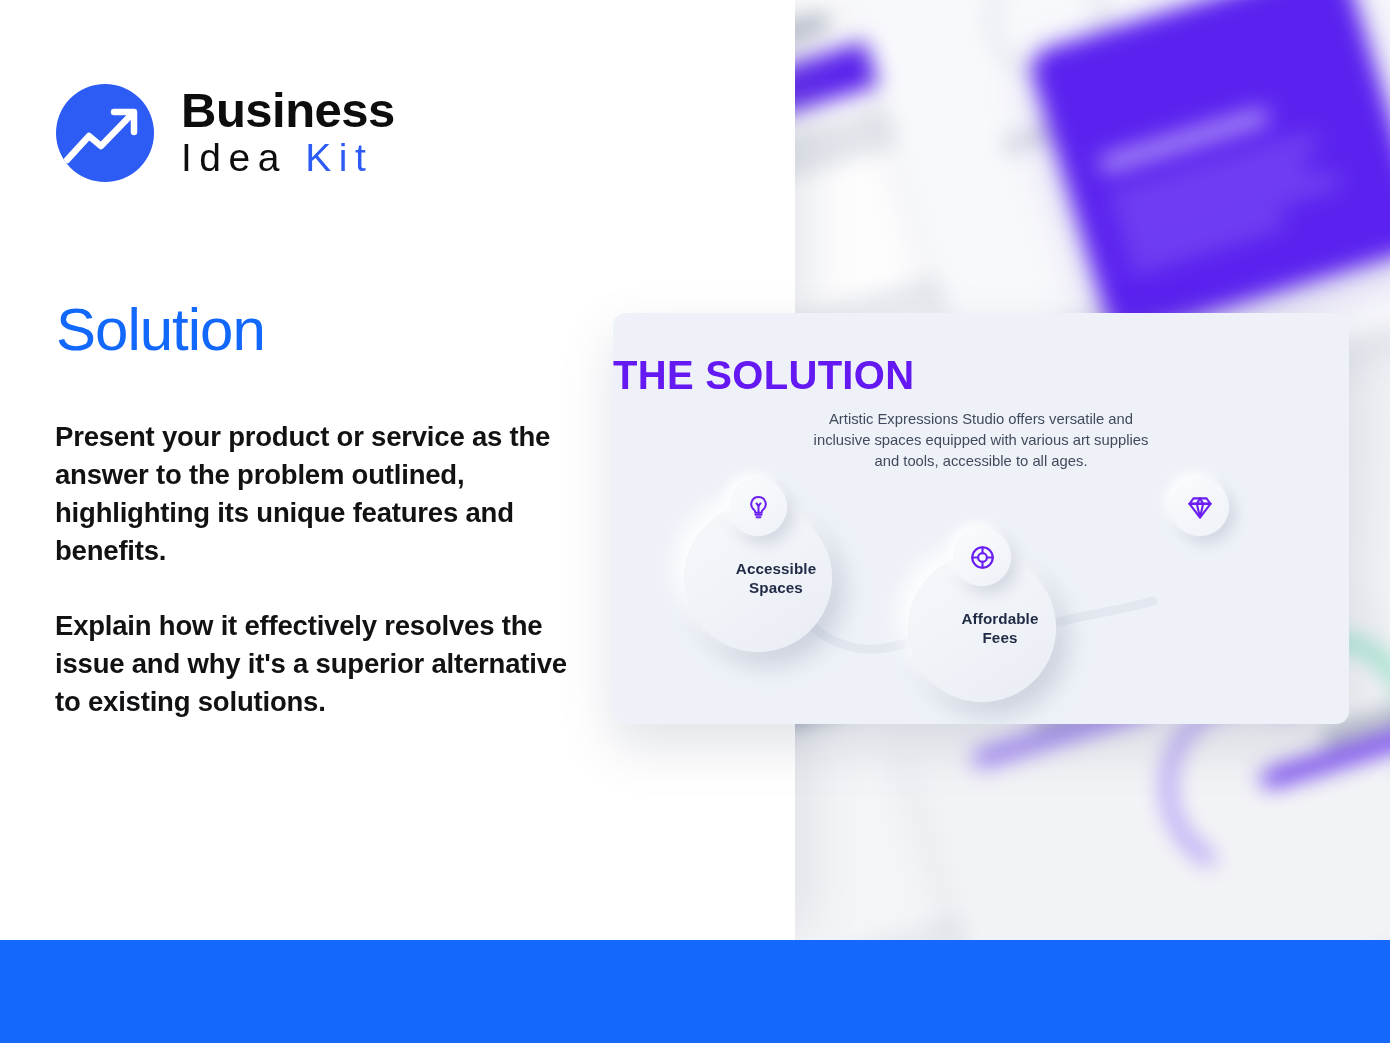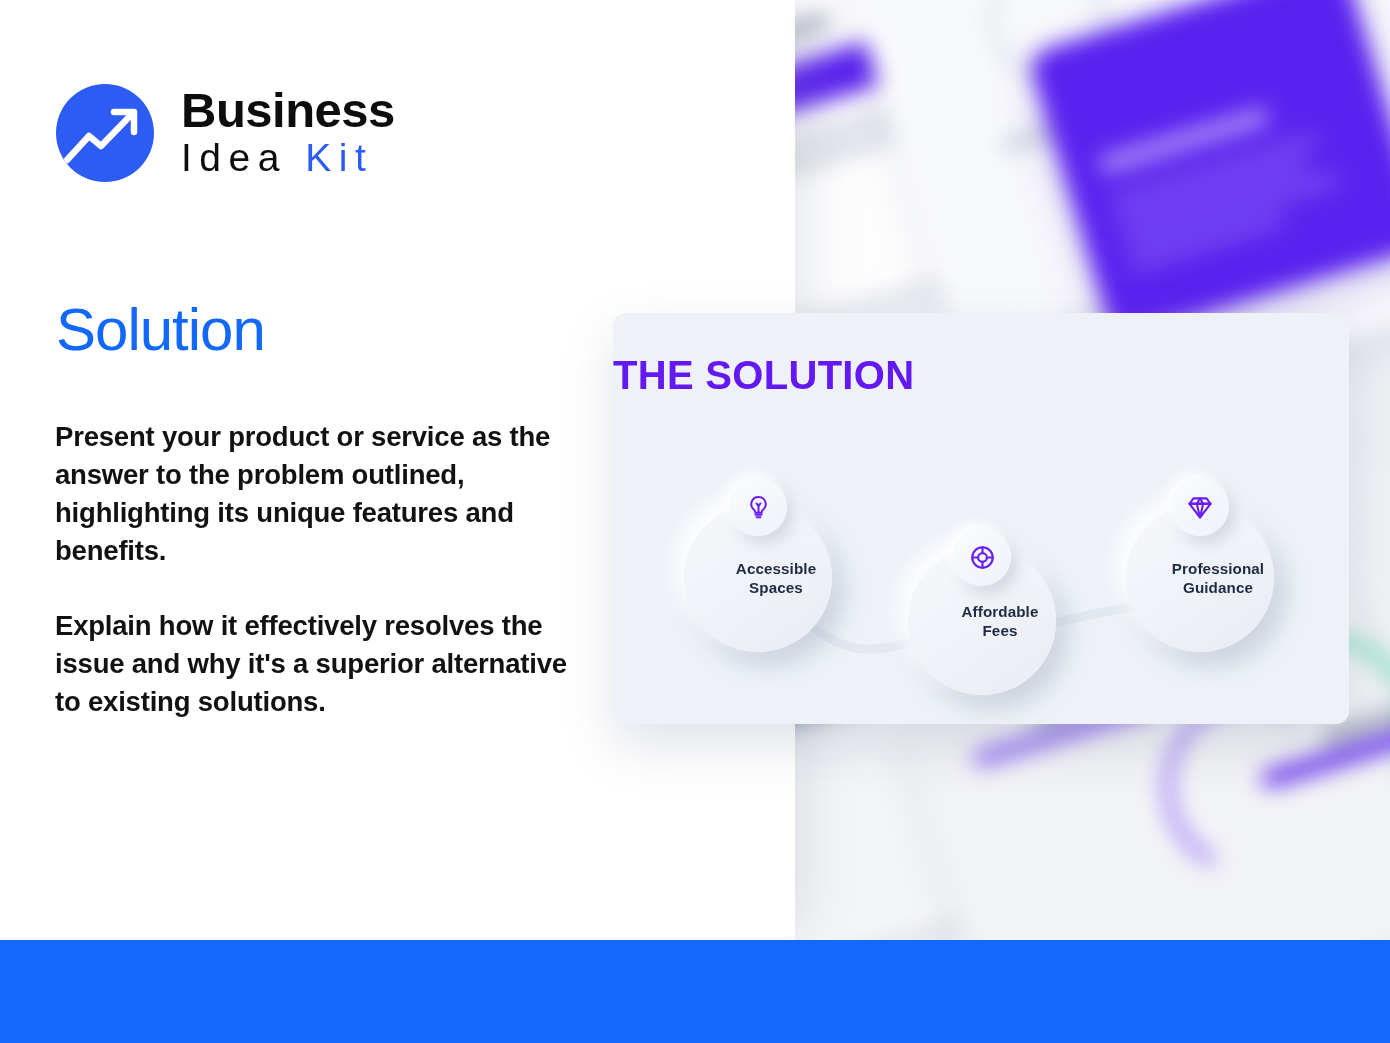--- a/index.html
+++ b/index.html
@@ -209,21 +209,21 @@
   }
   .node-label {
     font-size: 15.2px;
     font-weight: 700;
     line-height: 1.26;
     color: #1f2a44;
     letter-spacing: 0.1px;
     margin-left: 36px;
   }
   .n1 { left: 71px;  top: 191px; width: 148px; height: 148px; }
-  .n2 { left: 295px; top: 234px; width: 148px; height: 148px; }
+  .n2 { left: 295px; top: 241px; width: 148px; height: 148px; }
   .n3 { left: 513px; top: 191px; width: 148px; height: 148px; }
 
   
   .icon-bubble {
     position: absolute;
     width: 58px; height: 58px;
     border-radius: 50%;
     background: linear-gradient(145deg, #fafcfe 0%, #eef1f7 100%);
     box-shadow:
       -5px -5px 11px rgba(255,255,255,0.95),
@@ -322,20 +322,21 @@
     <div class="heading">Solution</div>
 
     <div class="body-1">Present your product or service as the answer to the problem outlined, highlighting its unique features and benefits.</div>
     <div class="body-2">Explain how it effectively resolves the issue and why it's a superior alternative to existing solutions.</div>
 
   </div>
 
   <div class="sol-card">
 
     <div class="sol-title">THE SOLUTION</div>
+    <div class="sol-sub">Artistic Expressions Studio offers versatile and inclusive spaces equipped with various art supplies and tools, accessible to all ages.</div>
 
     <svg class="connector" viewBox="0 0 736 411">
       <path d="M 185 300 C 240 360, 290 330, 330 318" fill="none" stroke="#e2e7ef" stroke-width="9" stroke-linecap="round" opacity="0.95"></path>
       <path d="M 412 318 C 470 300, 500 300, 540 288" fill="none" stroke="#e2e7ef" stroke-width="9" stroke-linecap="round" opacity="0.95"></path>
     </svg>
 
     <div class="node n1">
       <div class="node-label">
         <span>Accessible</span><br>
         <span>Spaces</span>
@@ -361,26 +362,20 @@
       <svg width="27" height="27" viewBox="0 0 24 24" fill="none" stroke="#6a1ef0" stroke-width="1.9" stroke-linecap="round" stroke-linejoin="round" aria-hidden="true">
         <circle cx="12" cy="12" r="9.1"></circle>
         <circle cx="12" cy="12" r="3.9"></circle>
         <path d="M12 2.9v5.2"></path>
         <path d="M12 15.9v5.2"></path>
         <path d="M2.9 12h5.2"></path>
         <path d="M15.9 12h5.2"></path>
       </svg>
     </div>
 
-    <div class="node n3">
-      <div class="node-label">
-        <span>Professional</span><br>
-        <span>Guidance</span>
-      </div>
-    </div>
     <div class="icon-bubble ib3">
       <svg width="28" height="28" viewBox="0 0 24 24" fill="none" stroke="#6a1ef0" stroke-width="1.8" stroke-linecap="round" stroke-linejoin="round" aria-hidden="true">
         <path d="M3 9.3h18L12 21 3 9.3z"></path>
         <path d="M6.4 4.6h11.2L21 9.3H3l3.4-4.7z"></path>
         <path d="M3 9.3h18"></path>
         <path d="M9.3 9.3 12 4.6l2.7 4.7"></path>
         <path d="M9.3 9.3 12 21l2.7-11.7"></path>
       </svg>
     </div>
 

